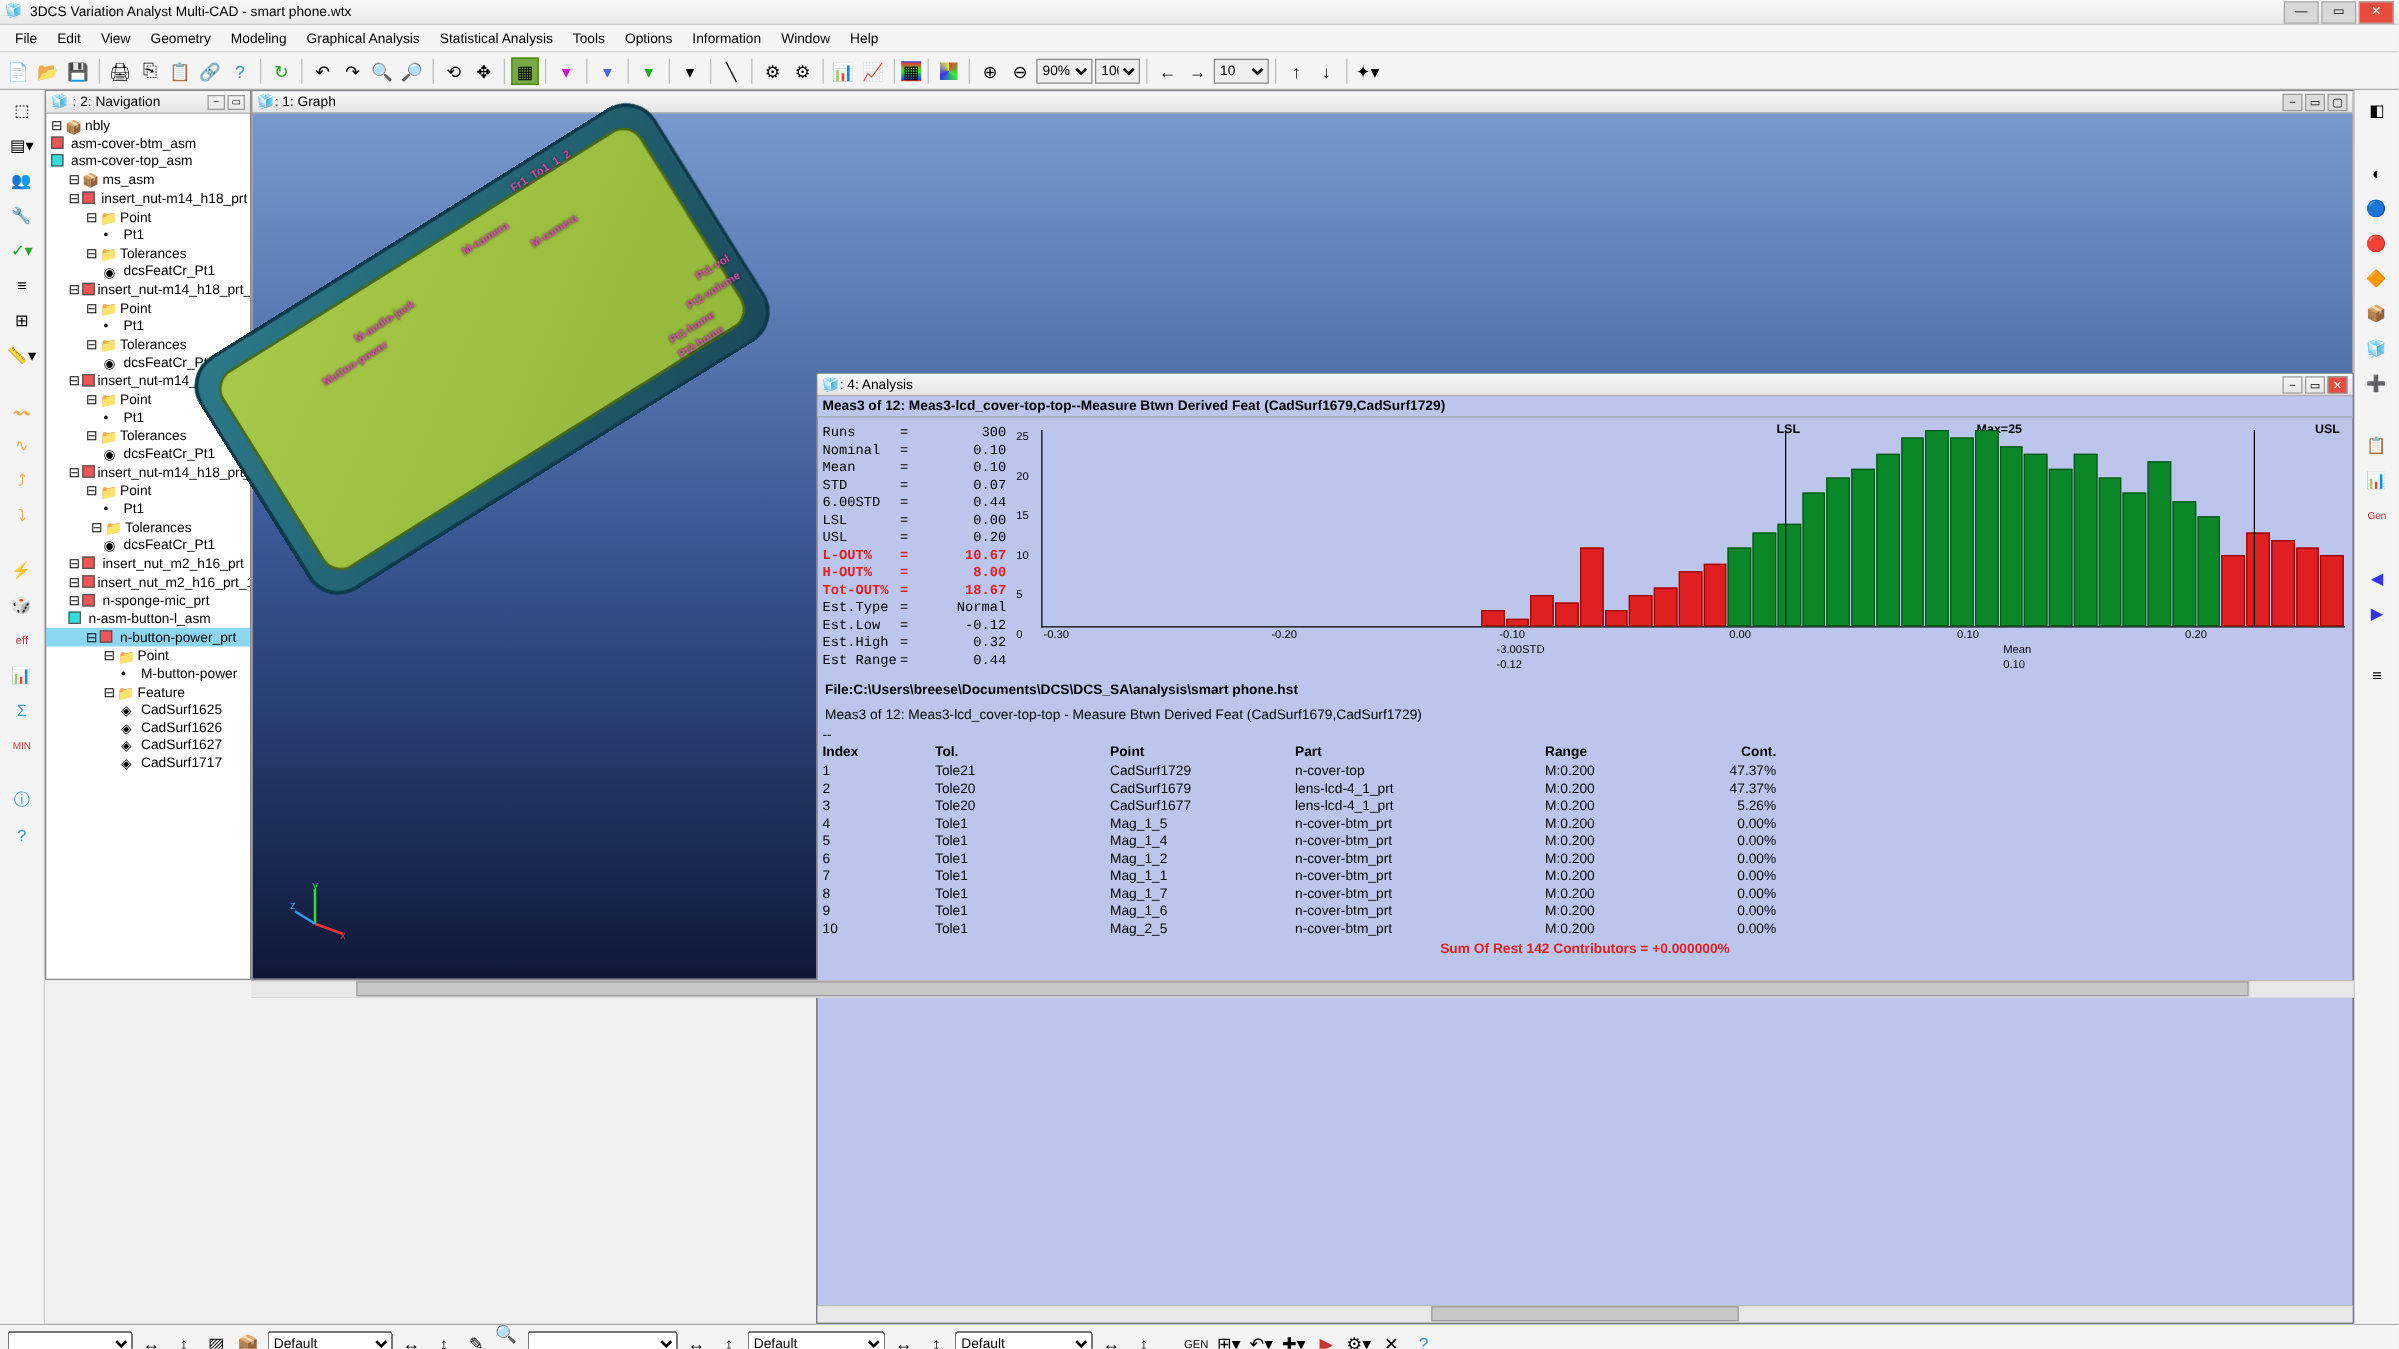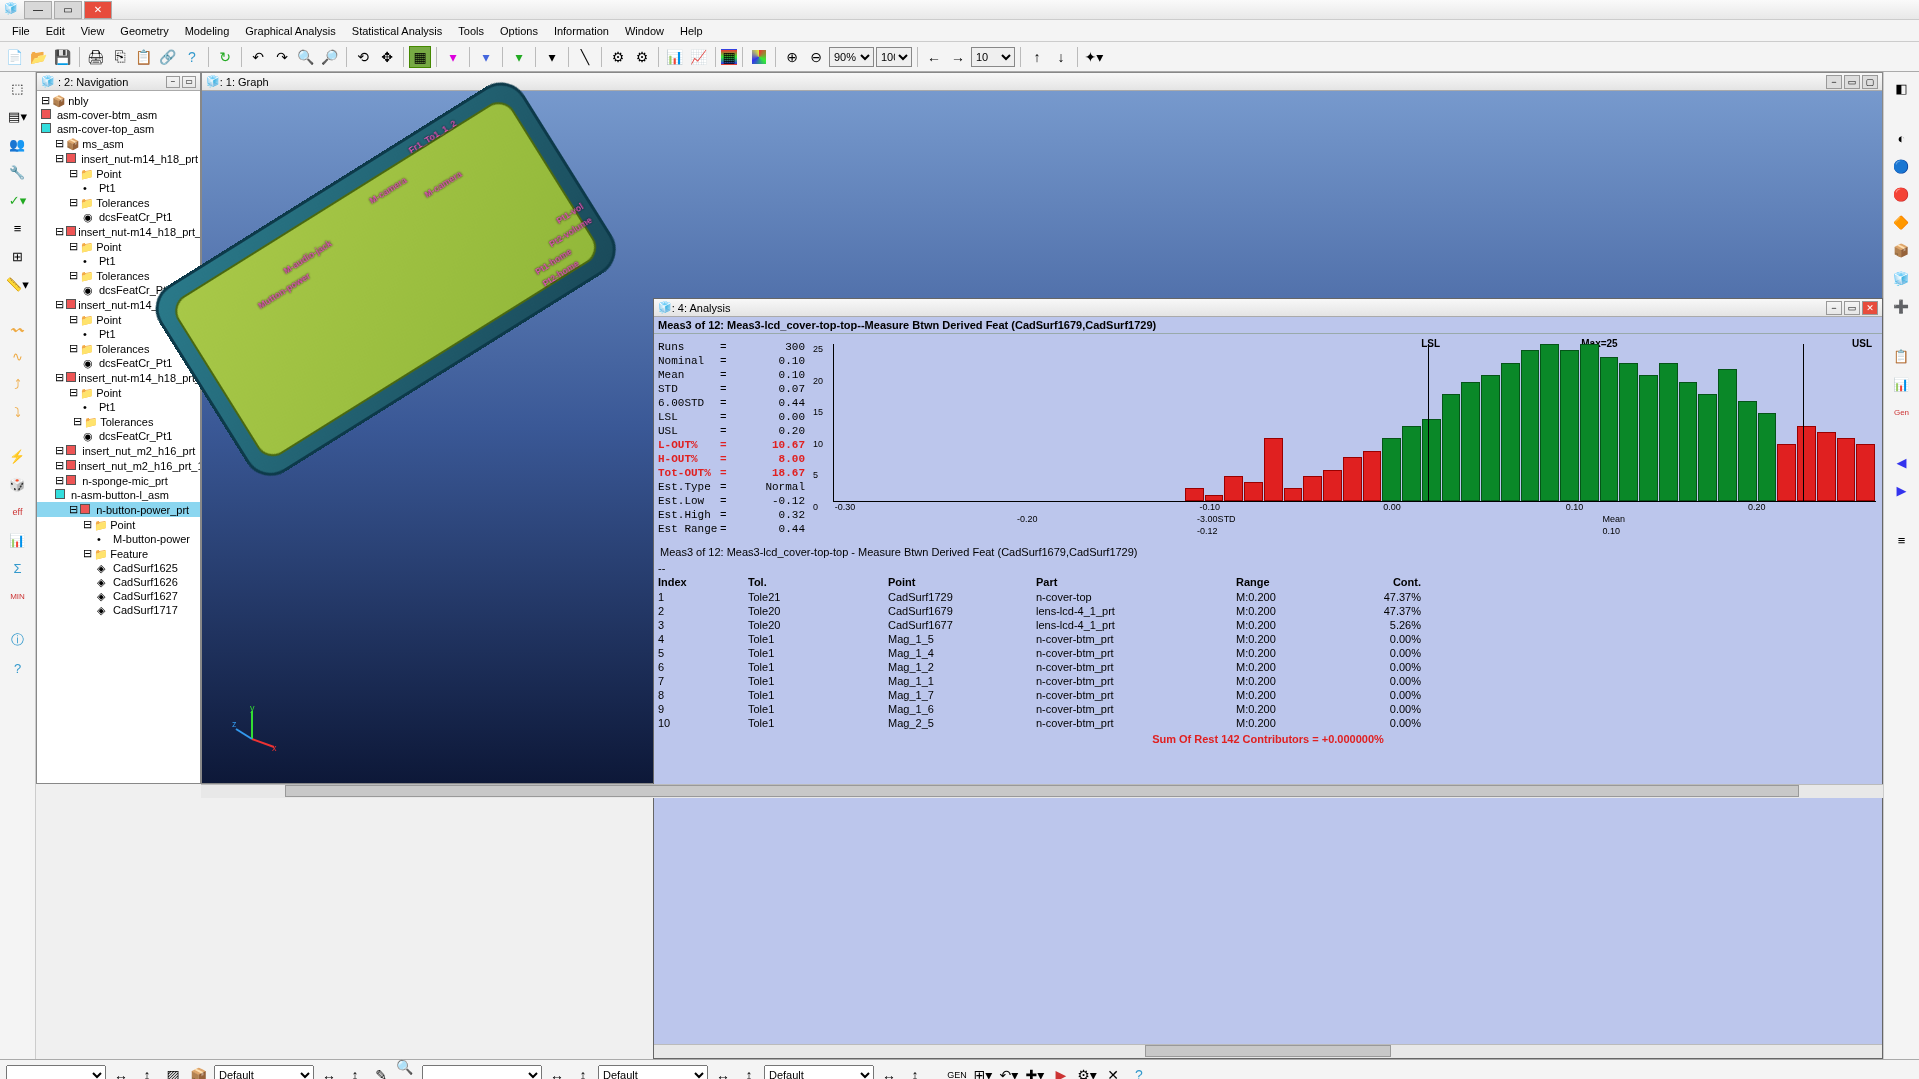--- a/index.html
+++ b/index.html
@@ -102,20 +102,21 @@
 .btoolbar .tbtn { width: 22px; height: 22px; display: inline-flex; align-items:center; justify-content:center; cursor:pointer; font-size:14px; }
 
 .scrollx { height: 14px; background: #e8e8e8; border-top: 1px solid #bbb; position: relative; }
 .scrollx .thumb { position:absolute; left: 40%; width: 20%; height: 12px; background: #c8c8c8; border: 1px solid #999; top:0; }
 </style>
 </head>
 <body>
 
 <div class="titlebar">
   <span class="icon">🧊</span>
+  <span class="title">3DCS Variation Analyst Multi-CAD - smart phone.wtx</span>
   <div class="winbtns">
     <div class="wbtn">—</div>
     <div class="wbtn">▭</div>
     <div class="wbtn close">✕</div>
   </div>
 </div>
 
 <div class="menubar" id="menubar">
     <span class="mitem">File</span>
     <span class="mitem">Edit</span>
@@ -437,32 +438,33 @@
         <div id="yticks">
             <div class="ylab" style="top: 4px;">25</div>
             <div class="ylab" style="top: 35.6px;">20</div>
             <div class="ylab" style="top: 67.2px;">15</div>
             <div class="ylab" style="top: 98.8px;">10</div>
             <div class="ylab" style="top: 130.4px;">5</div>
             <div class="ylab" style="top: 162px;">0</div>
           </div>
         <div id="xticks">
             <div class="xlab" style="bottom: 28px; left: 3%; transform: translateX(-50%);">-0.30</div>
-            <div class="xlab" style="bottom: 16px; left: 20.0909%; transform: translateX(-50%); margin-top: 44px;">-0.20</div>
+            <div class="xlab" style="bottom: 28px; left: 20.0909%; transform: translateX(-50%); margin-top: 44px;">-0.20</div>
             <div class="xlab" style="bottom: 28px; left: 37.1818%; transform: translateX(-50%);">-0.10</div>
             <div class="xlab" style="bottom: 28px; left: 54.2727%; transform: translateX(-50%);">0.00</div>
             <div class="xlab" style="bottom: 28px; left: 71.3636%; transform: translateX(-50%);">0.10</div>
             <div class="xlab" style="bottom: 28px; left: 88.4545%; transform: translateX(-50%);">0.20</div>
           </div>
         <div class="xlab" style="left:36%">-3.00STD</div>
         <div class="xlab" style="left:36%;bottom:4px">-0.12</div>
         <div class="xlab" style="left:74%">Mean</div>
         <div class="xlab" style="left:74%;bottom:4px">0.10</div>
       </div>
     </div>
+    <div class="filepath">File:C:\Users\breese\Documents\DCS\DCS_SA\analysis\smart phone.hst</div>
     <div class="meastitle">Meas3 of 12: Meas3-lcd_cover-top-top - Measure Btwn Derived Feat (CadSurf1679,CadSurf1729)</div>
     <div style="padding-left:4px">--</div>
     <div class="ctable">
       <div class="hrow">
         <span class="c1">Index</span>
         <span class="c2">Tol.</span>
         <span class="c3">Point</span>
         <span class="c4">Part</span>
         <span class="c5">Range</span>
         <span class="c6">Cont.</span>

